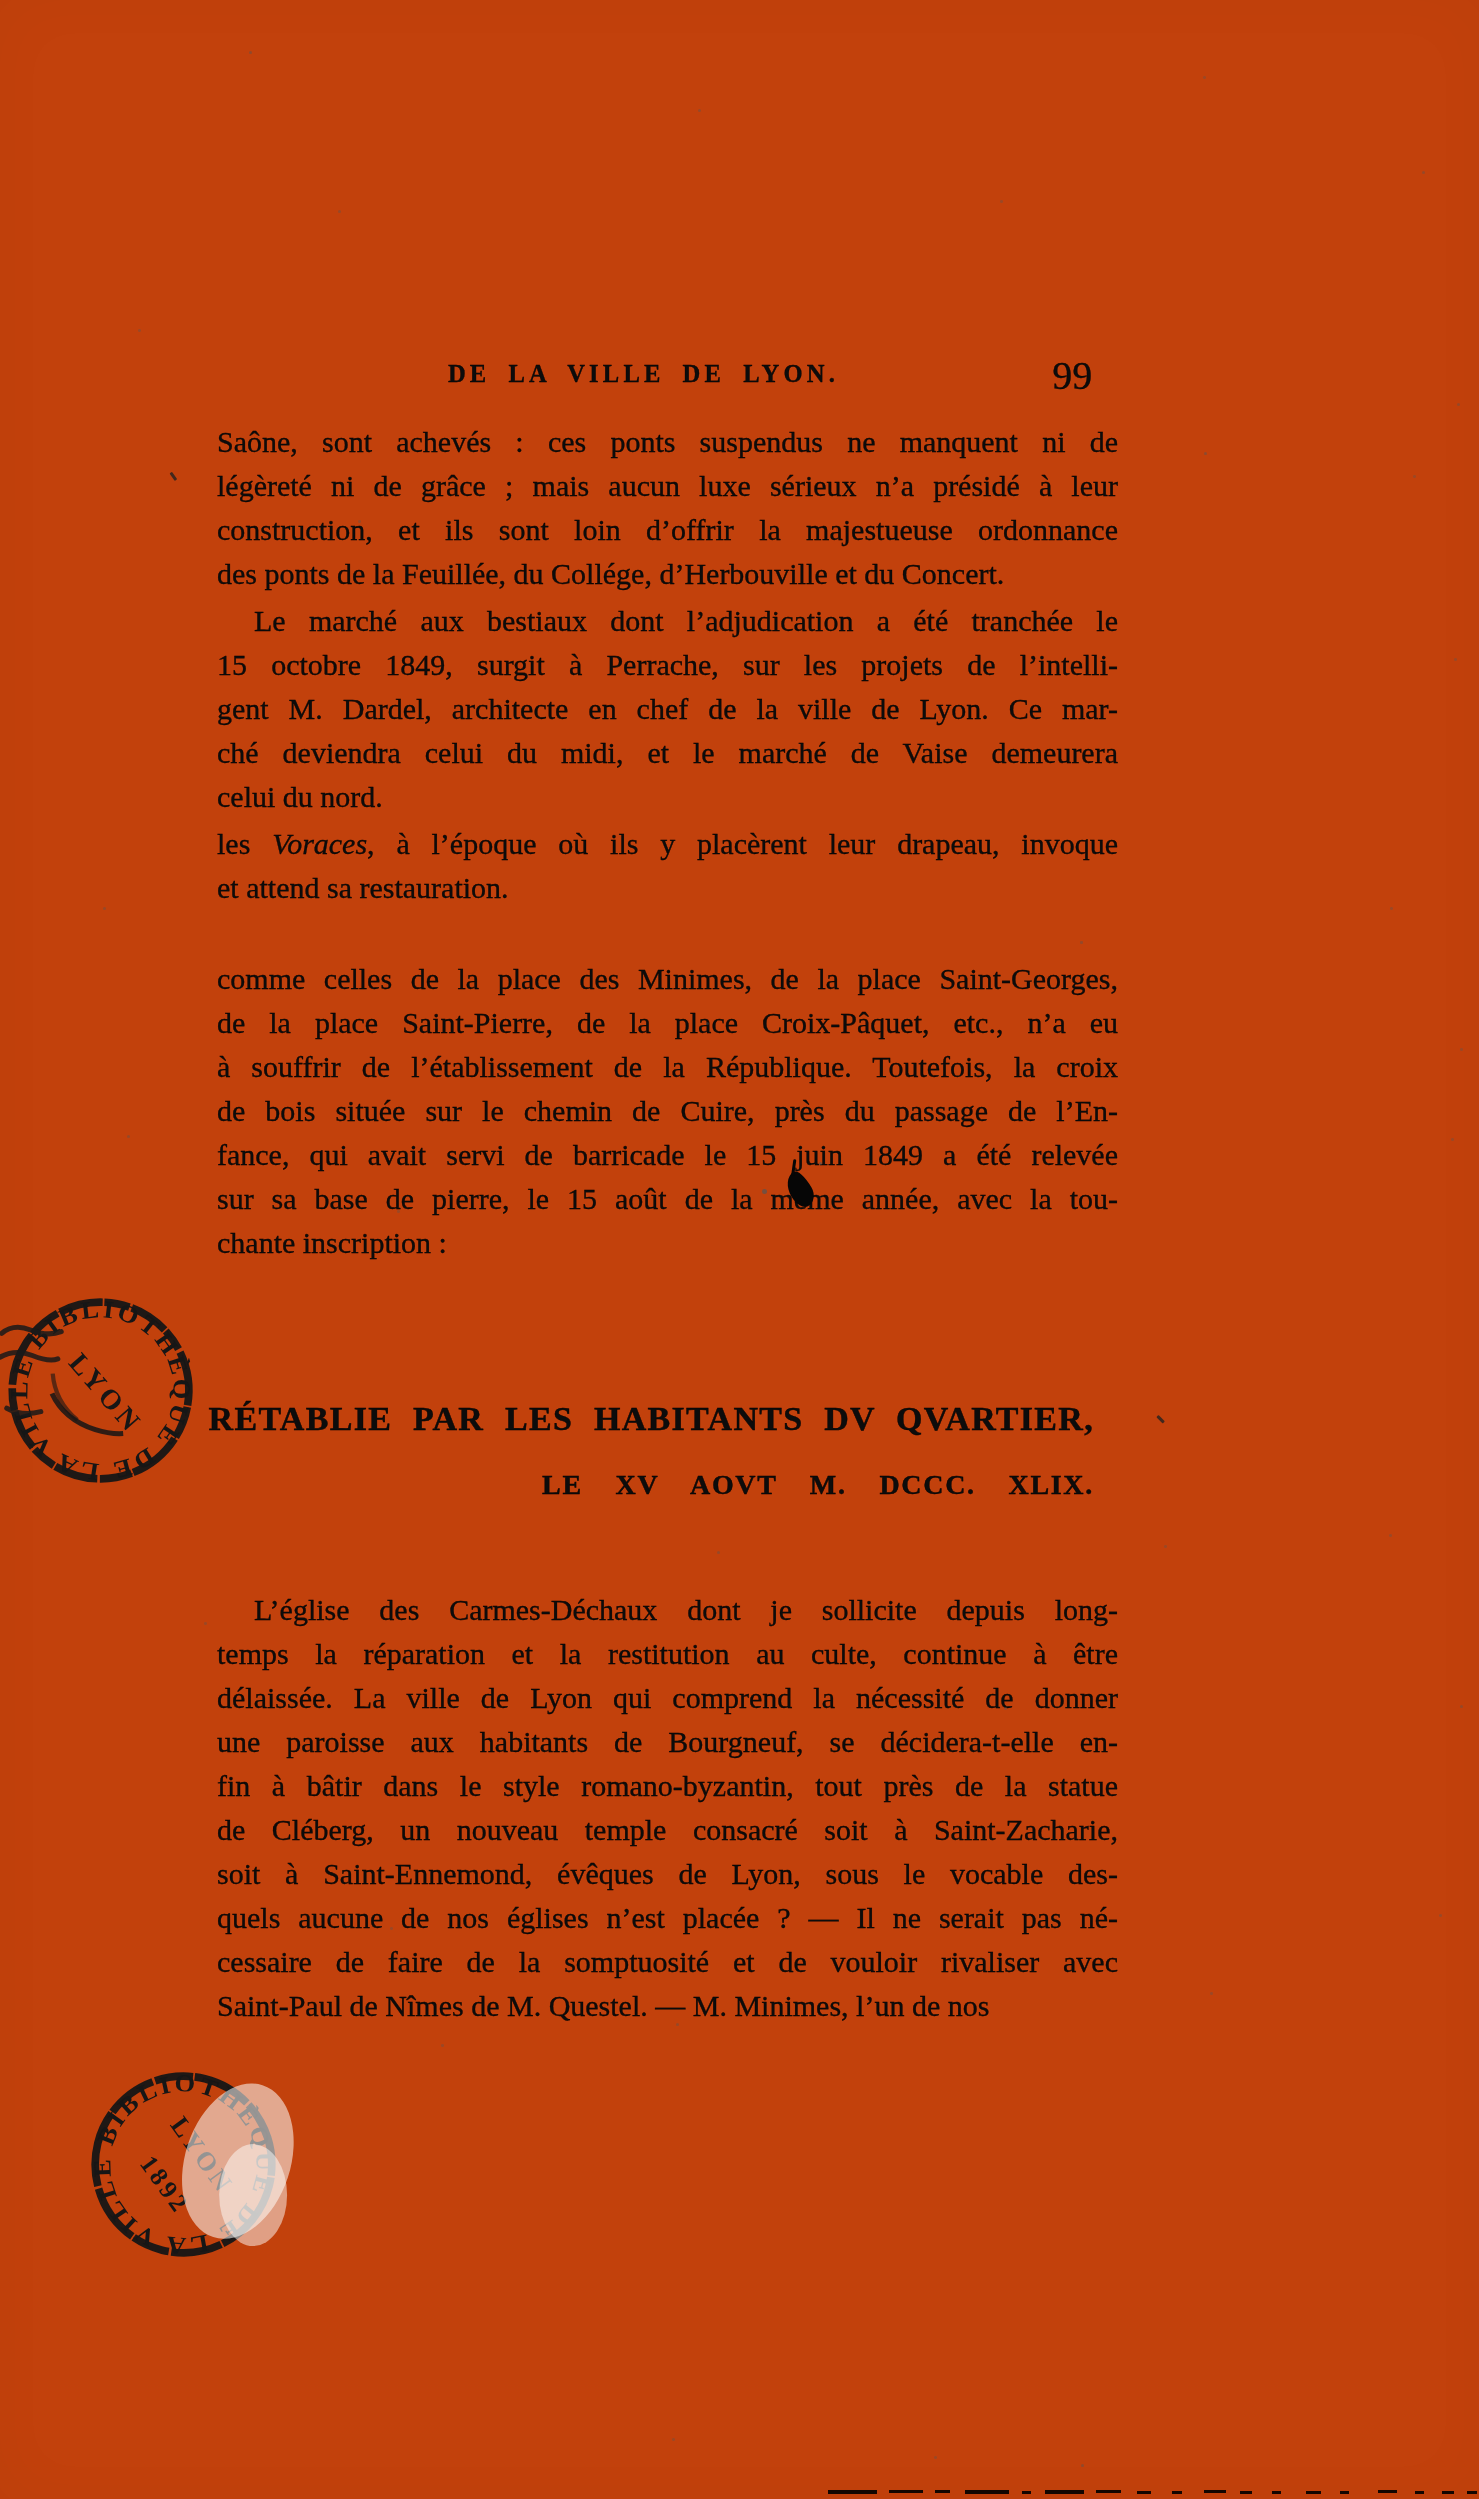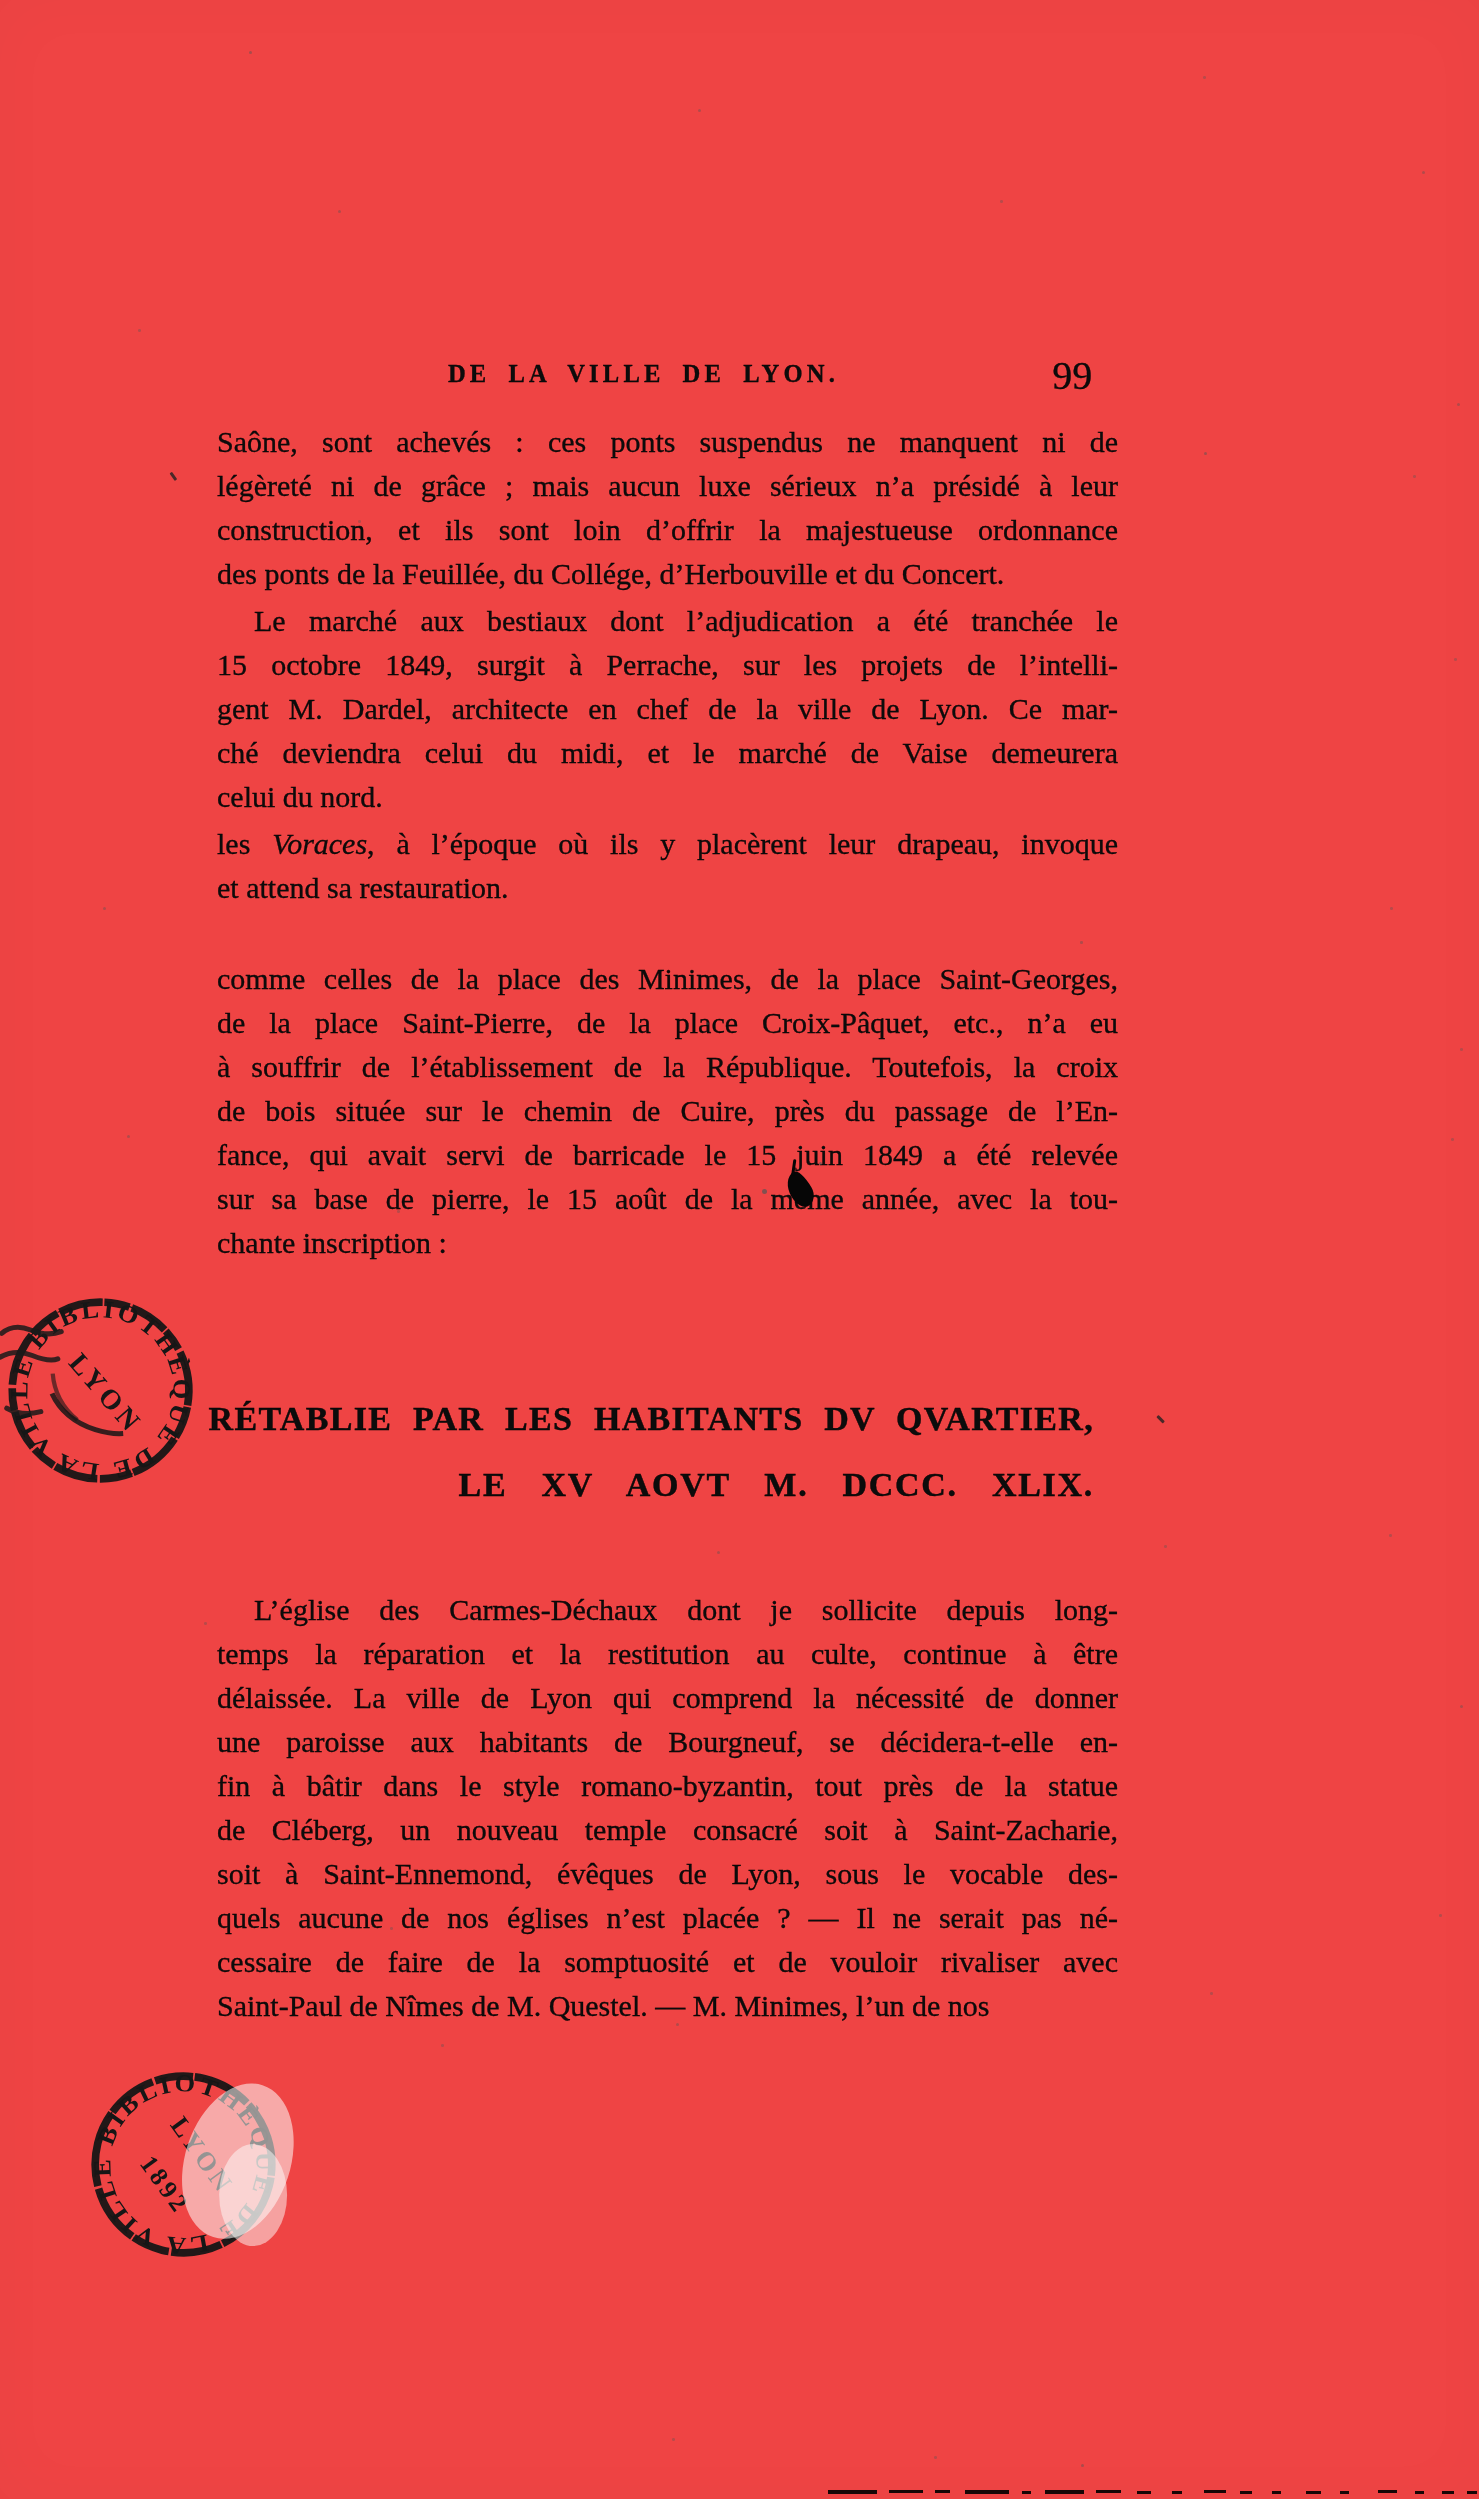--- a/index.html
+++ b/index.html
@@ -1,19 +1,19 @@
 <!DOCTYPE html>
 <html style="font-size:13.6px"><head>
 <meta charset="utf-8">
 <style>
   html,body{margin:0;padding:0;background:#ffffff;}
   .page{
     position:relative;
     width:1479px;height:2500px;
-    background:#ef4444;
+    background:#c2410c;
     overflow:hidden;
     font-family:"Liberation Serif", serif;
     color:#0c0c0c;
     box-shadow:inset 0 0 68px rgba(0,0,0,0.025);
   }
   
   .header{position:absolute;left:193px;top:355px;width:901px;height:42px;}
   .running-title{
     position:absolute;left:0;right:0;top:5.1px;text-align:center;
     font-size:24.6px;font-weight:700;letter-spacing:4.2px;word-spacing:7.6px;
@@ -35,21 +35,21 @@
   .line.just{text-align-last:justify;white-space:normal;}
   .line.indent{text-indent:37px;}
   .it{font-style:italic;}
   
   .inscription{
     position:absolute;left:193px;width:901px;height:47px;line-height:47px;
     text-align:right;font-weight:700;
     -webkit-text-stroke:0.4px #000;
   }
   .inscription.l1{top:1395px;font-size:34px;letter-spacing:1.3px;word-spacing:11px;}
-  .inscription.l2{top:1461px;font-size:34px;letter-spacing:1.7px;word-spacing:24px;}
+  .inscription.l2{top:1461px;font-size:28px;letter-spacing:1.7px;word-spacing:24px;}
   
   .stamp{position:absolute;overflow:visible;}
   .stamp text{fill:#161616;font-family:"Liberation Serif",serif;}
   
   .ink-blot{
     position:absolute;left:789px;top:1171px;width:22px;height:37px;
     background:#060606;border-radius:65% 35% 55% 45% / 55% 60% 40% 45%;
     transform:rotate(-30deg);
   }
   .ink-blot::after{

